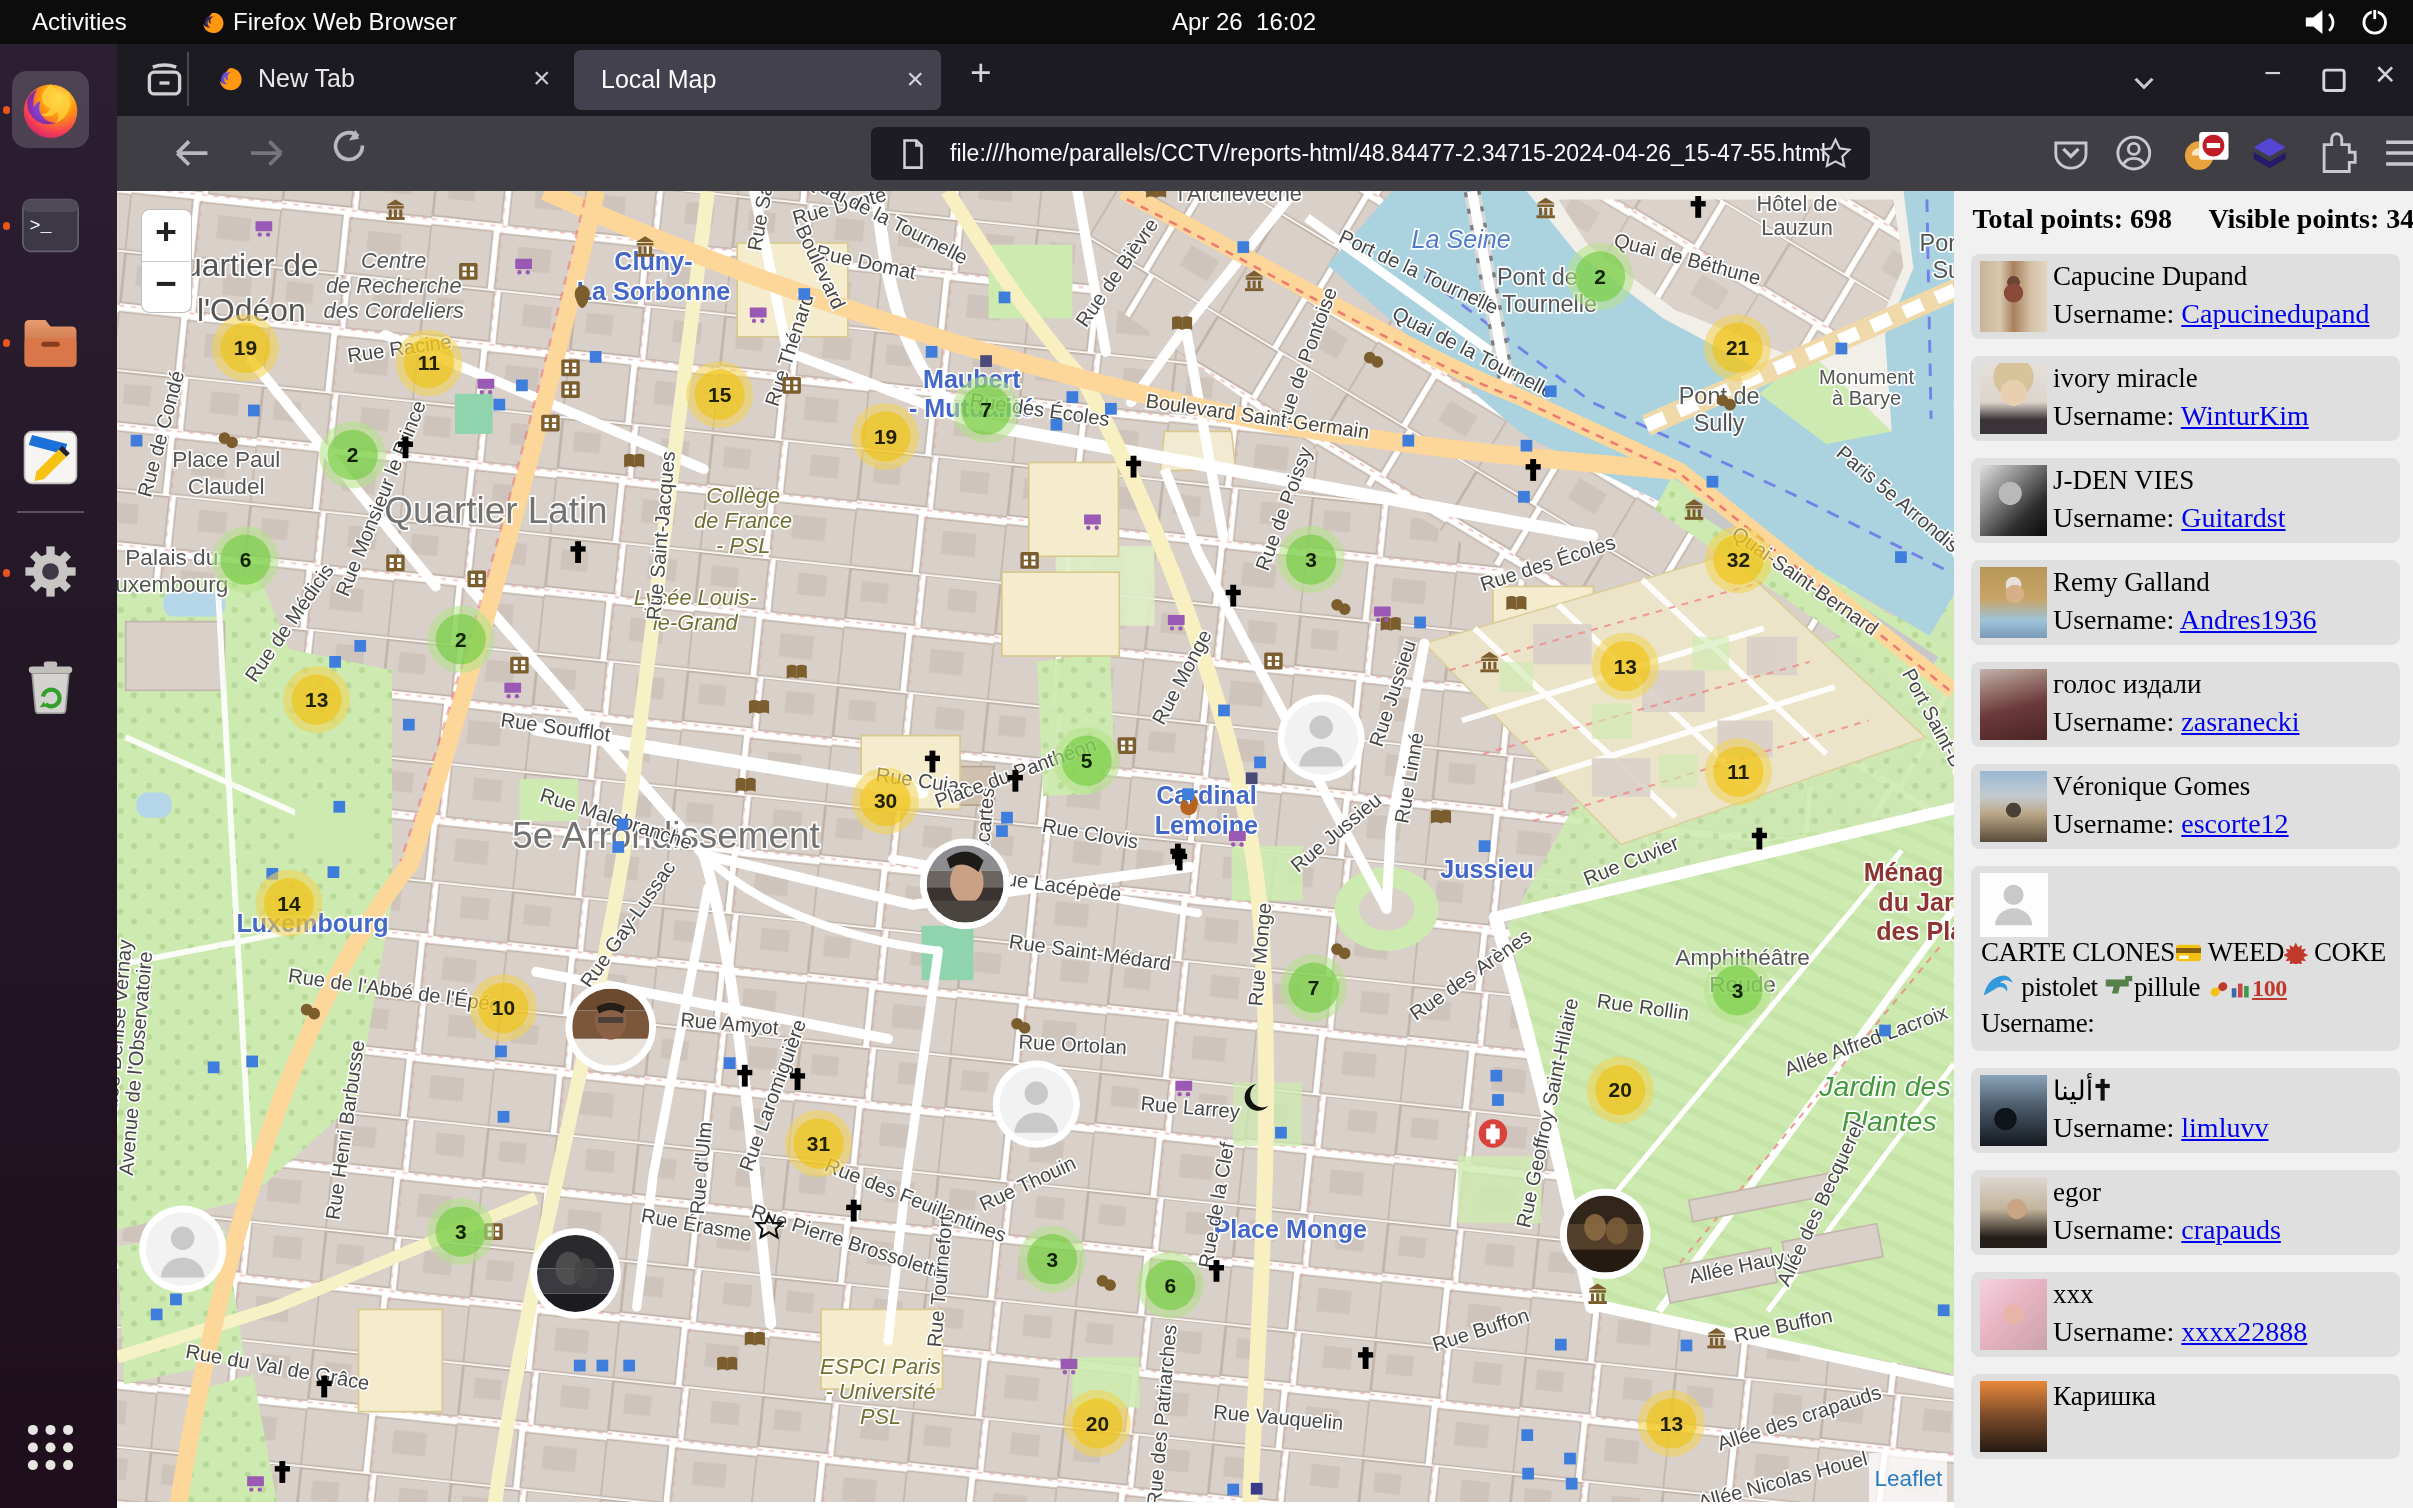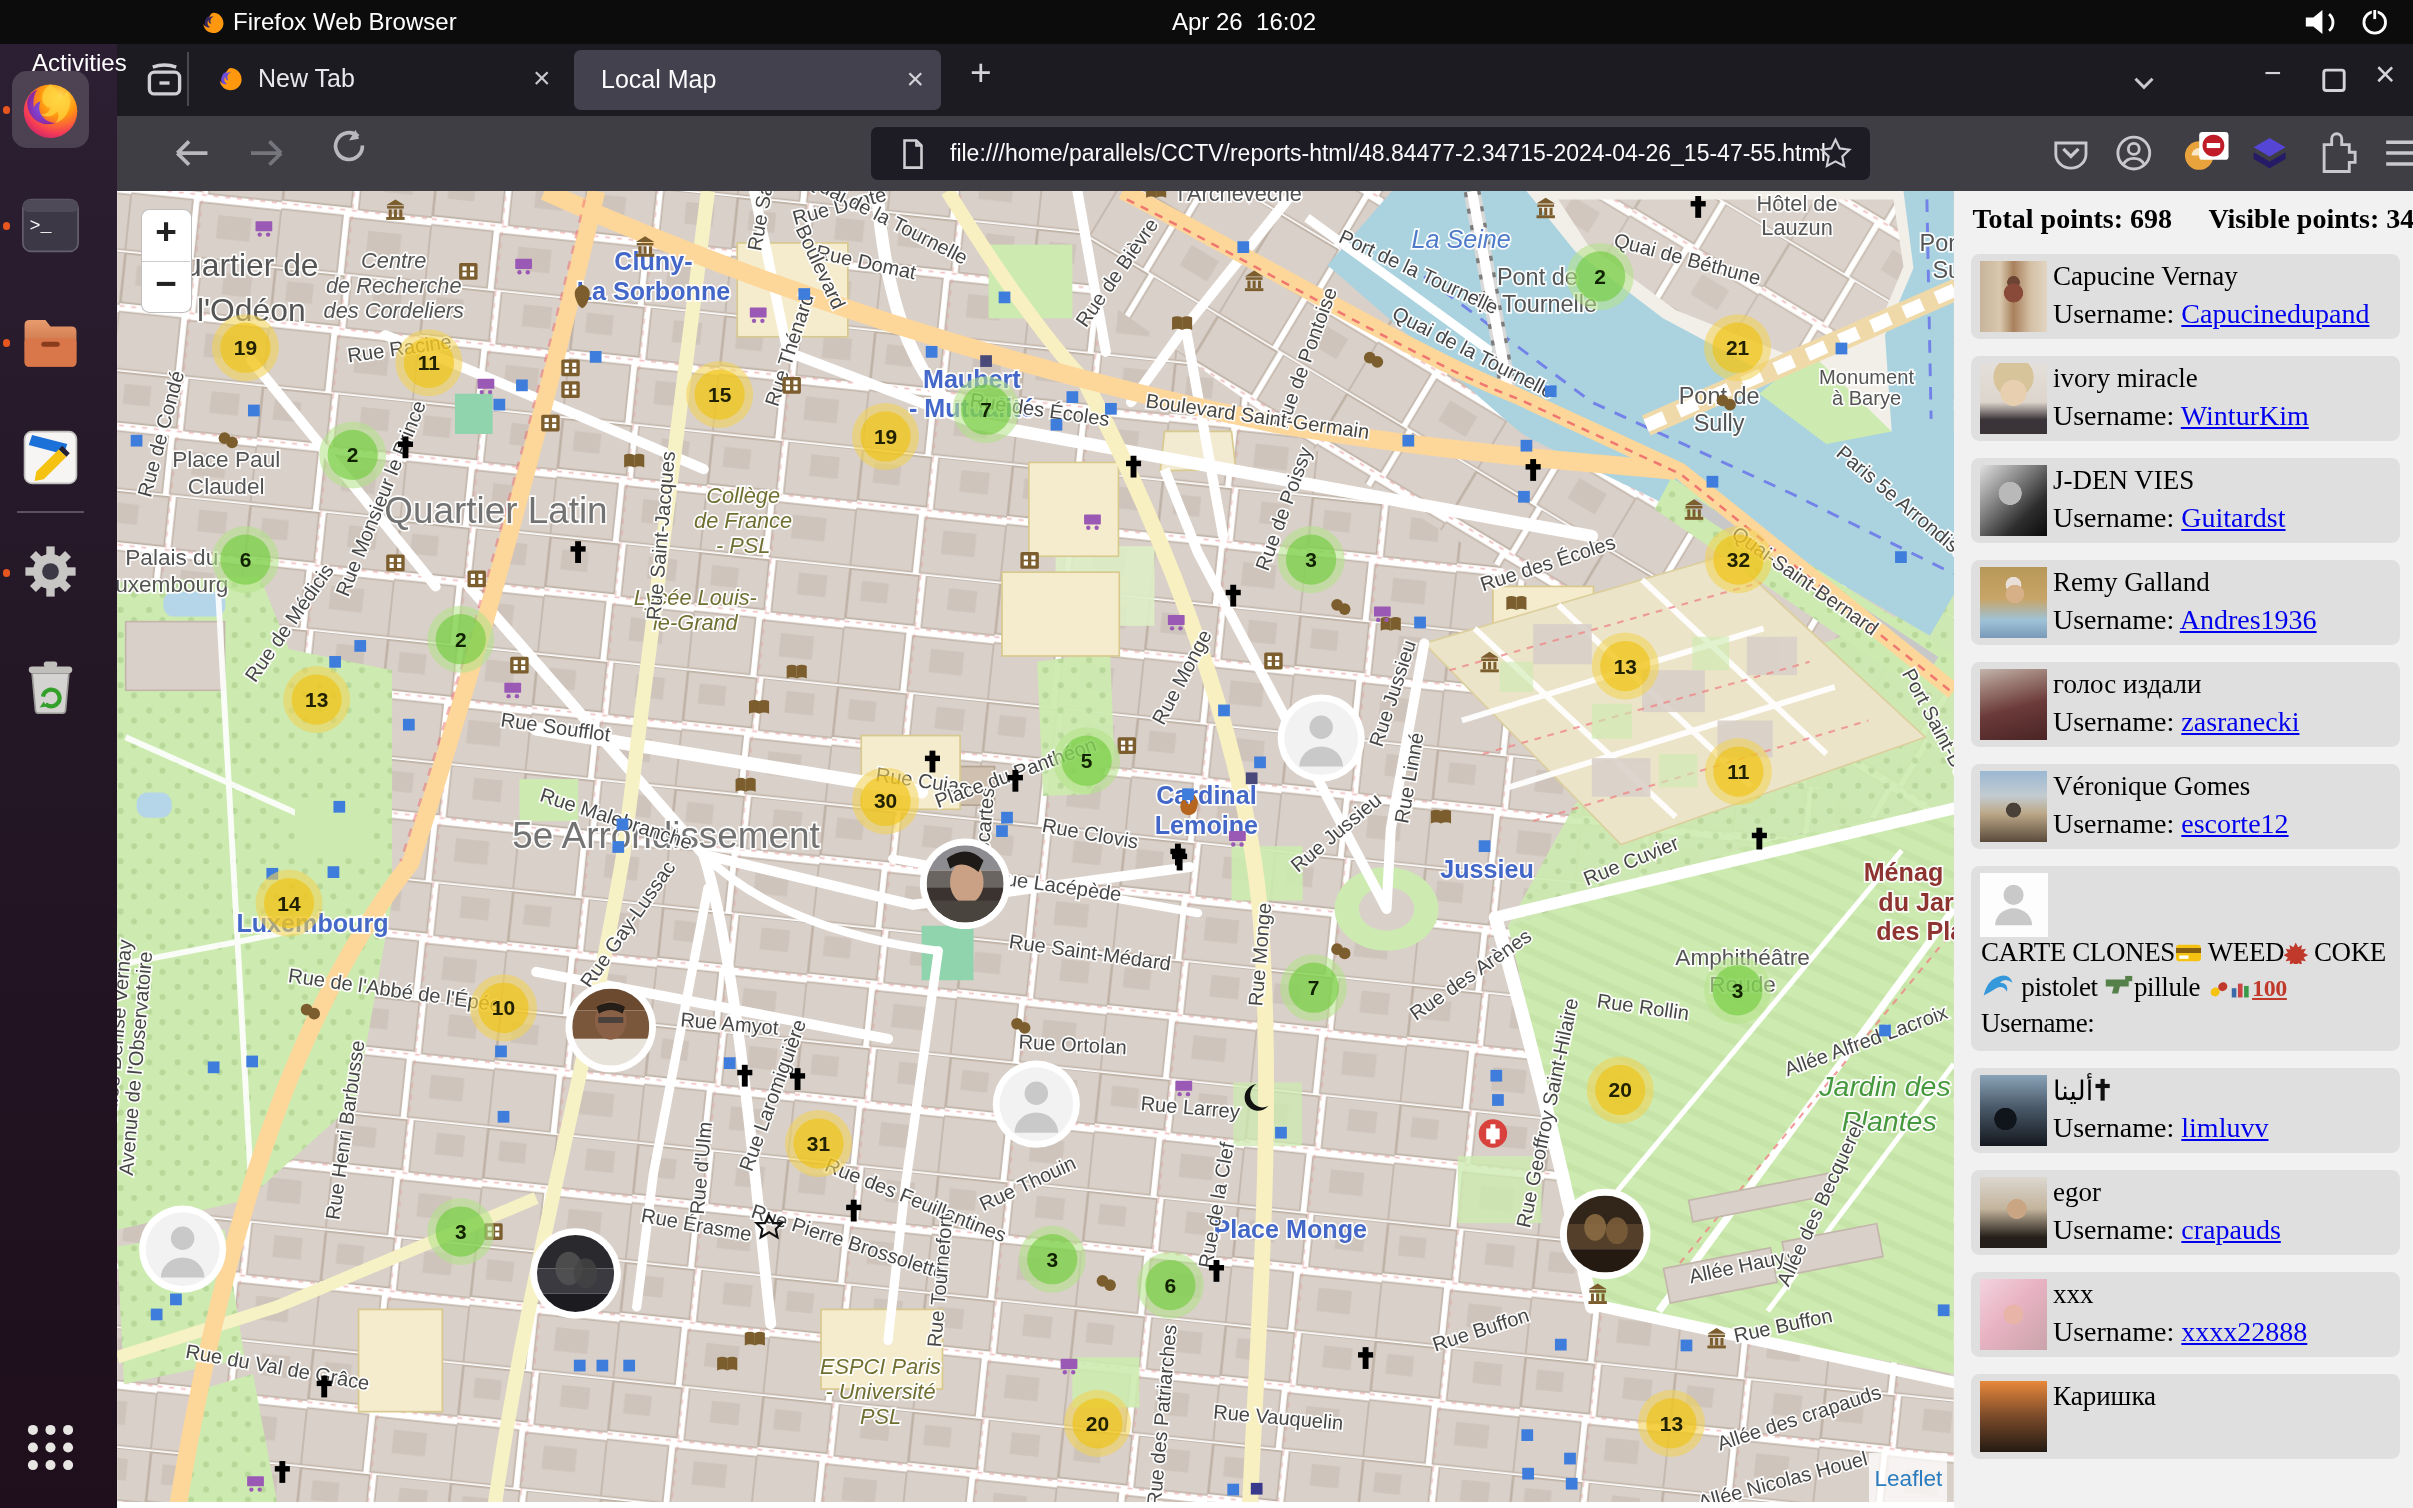--- a/index.html
+++ b/index.html
@@ -1,18 +1,18 @@
 <!DOCTYPE html>
 <html style="font-size:13.4px"><head>
 <meta charset="utf-8">
 <style>
   * { margin:0; padding:0; box-sizing:border-box; }
   html,body { width:2413px; height:1508px; overflow:hidden; background:#000; font-family:"Liberation Sans", sans-serif; }
   .topbar { position:absolute; left:0; top:0; width:2413px; height:44px; background:#0c0c0c; color:#fff; z-index:50;}
-  .topbar .act { position:absolute; left:32px; top:8.4px; font-size:24px;margin-top:41px; }
+  .topbar .act { position:absolute; left:32px; top:8.4px; font-size:24px; }
   .topbar .ffx { position:absolute; left:233px; top:8.4px; font-size:24px; }
   .topbar .clock { position:absolute; left:1172px; top:8.4px; font-size:24px; }
   .dock { position:absolute; left:0; top:44px; width:117px; height:1464px; background:linear-gradient(180deg,#2c1f33 0%,#241726 40%,#1f0f1d 100%); z-index:40;}
   .di { position:absolute; left:11.7px; width:77px; height:77px; border-radius:15px; }
   .dot { position:absolute; left:2.5px; width:7.5px; height:7.5px; border-radius:50%; background:#e8561f; }
   .win { position:absolute; left:117px; top:44px; width:2296px; height:1279px; background:#1c1b22; }
   .tabbar { position:absolute; left:0; top:0; width:2296px; height:72px; background:#1c1b22; }
   .tab-active { position:absolute; left:457px; top:5.9px; width:367px; height:60px; background:#42414d; border-radius:6.7px; color:#fbfbfe; }
   .navbar { position:absolute; left:0; top:72px; width:2296px; height:75px; background:#3f3e45; }
   .urlbox { position:absolute; left:754px; top:11px; width:999px; height:53px; background:#1d1c24; border-radius:6.7px; color:#fbfbfe; }
@@ -860,21 +860,21 @@
           <div class="zp" style="top:53px">−</div>
         </div>
         <div style="position:absolute;left:0;bottom:0;width:1837px;height:5.9px;background:#ffffff;z-index:15"></div>
         <div class="leaflet-attr">Leaflet</div>
       </div>
       <div class="sidebar">
         <div class="sb-head"><span>Total points: 698</span><span style="position:absolute;left:236px">Visible points: 348</span></div>
         <div id="entries">
           <div class="entry" style="height:85px">
             <div class="thumb" style="background:radial-gradient(circle at 50% 45%, #8a4a3a 0 18%, transparent 19%), radial-gradient(circle at 50% 30%, #6b4434 0 10%, transparent 11%), linear-gradient(90deg,#c8b49a 0%,#d8c8ae 30%,#a8805c 50%,#d3bfa4 75%,#e2d5c2 100%)"></div>
-            <div class="ename">Capucine Vernay</div>
+            <div class="ename">Capucine Dupand</div>
             <div class="euser">Username: <a href="#">Capucinedupand</a></div>
           </div>
 <div class="entry" style="height:85px">
             <div class="thumb" style="background:radial-gradient(circle at 50% 42%, #e8cfb0 0 24%, transparent 25%), radial-gradient(circle at 50% 20%, #d8c49a 0 30%, transparent 31%), linear-gradient(180deg,#e4dfda 0%,#ddd5cc 55%,#3a3438 80%)"></div>
             <div class="ename">ivory miracle</div>
             <div class="euser">Username: <a href="#">WinturKim</a></div>
           </div>
 <div class="entry" style="height:85px">
             <div class="thumb" style="background:radial-gradient(circle at 45% 40%, #b9b9b9 0 20%, transparent 21%), linear-gradient(135deg,#e0e0e0 0%,#8a8a8a 35%,#2e2e2e 70%,#0a0a0a 100%)"></div>
             <div class="ename">J-DEN VIES</div>

